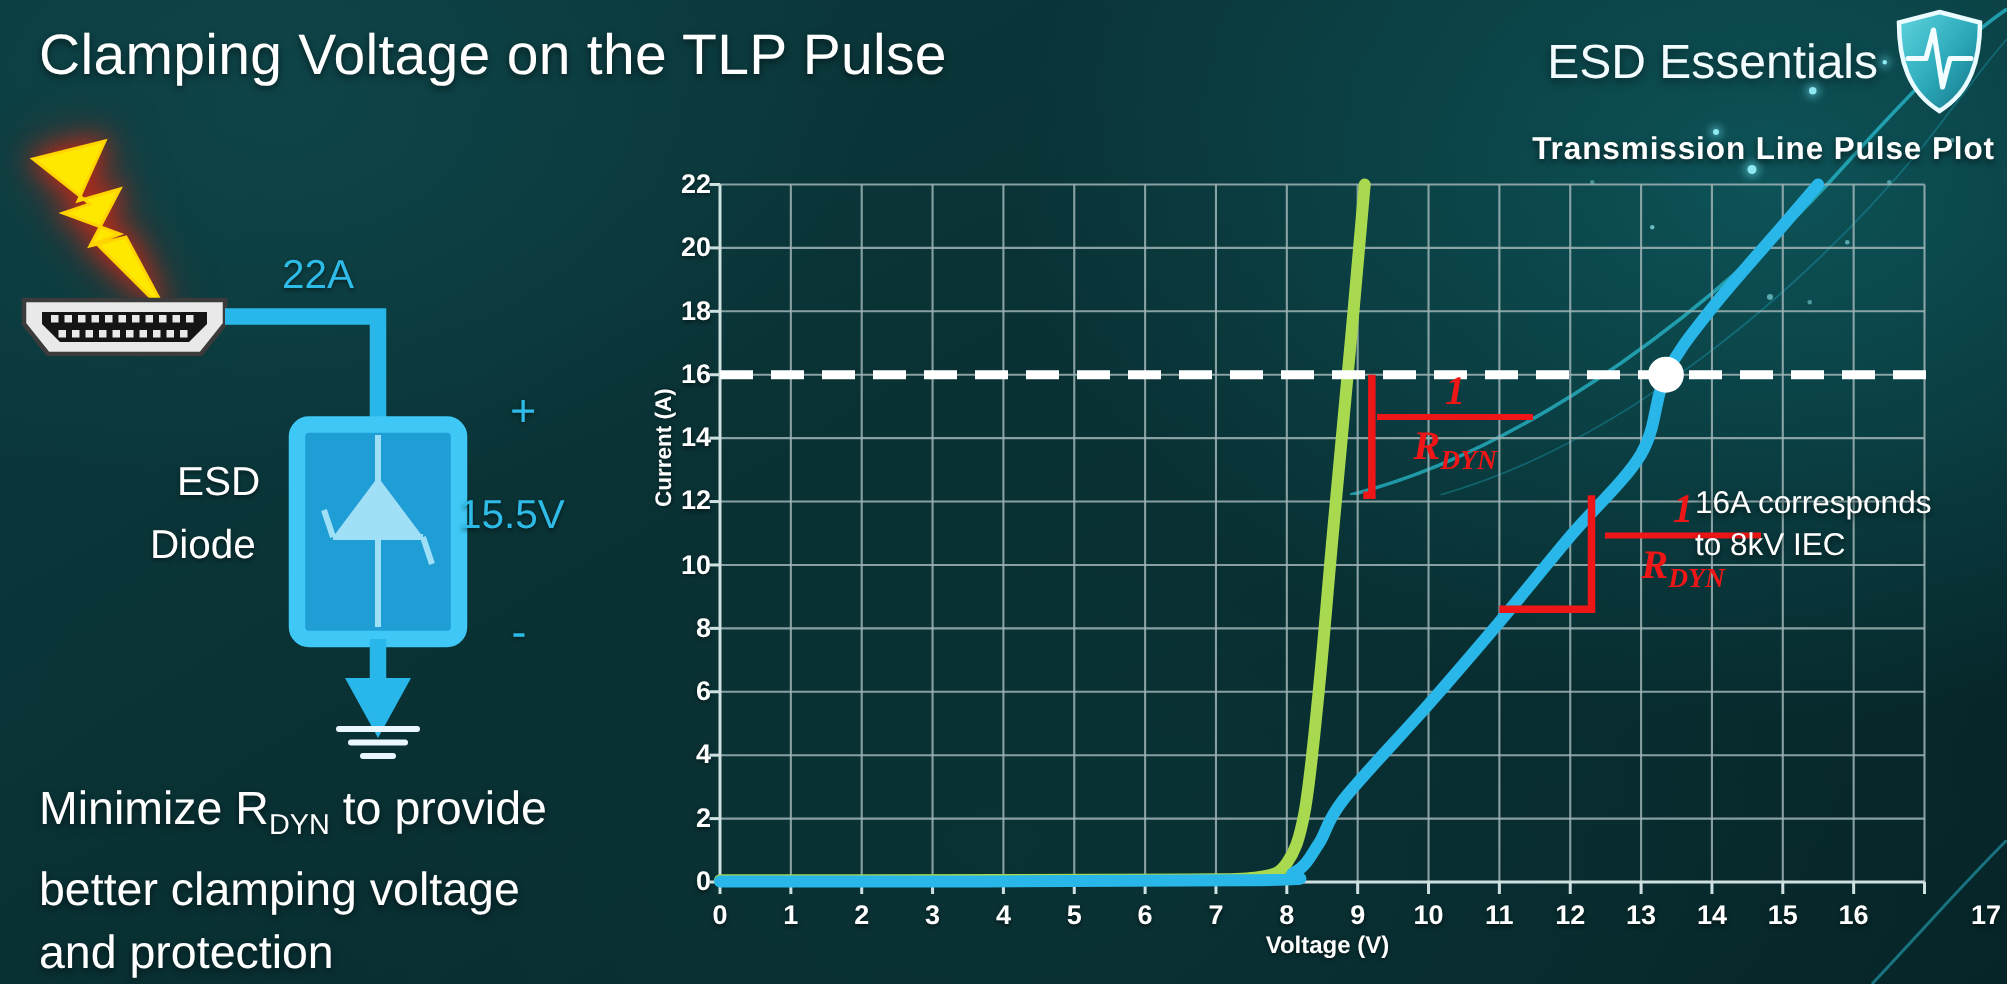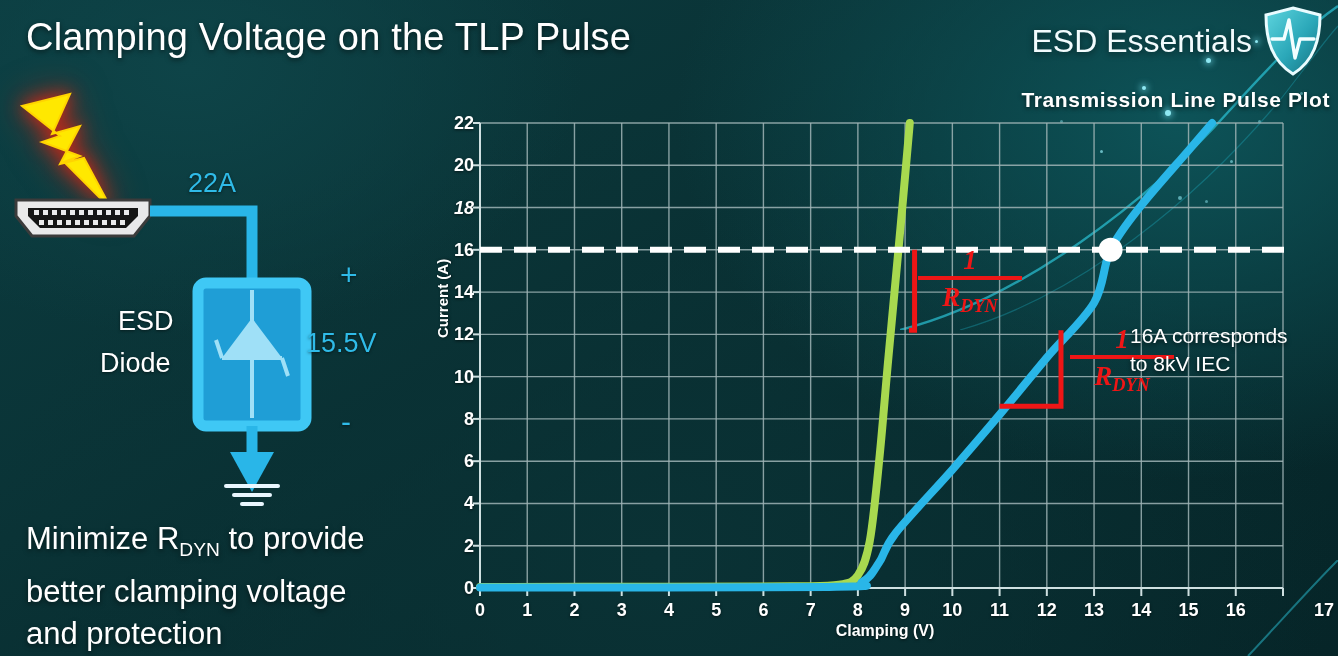--- a/index.html
+++ b/index.html
@@ -204,32 +204,32 @@
 
   <div id="bottom-note">
     <span>Minimize R</span><sub>DYN</sub><span> to provide</span><br>
     <span>better clamping voltage</span><br>
     <span>and protection</span>
   </div>
 
   <div id="chart">
     <div id="chart-title">Transmission Line Pulse Plot</div>
     <div id="ylabel">Current (A)</div>
-    <div id="xlabel">Clamping (V)</div>
+    <div id="xlabel">Voltage (V)</div>
     <div id="ytickwrap">
         <div class="ytick" style="top: 500px;">0</div>
         <div class="ytick" style="top: 457.727px;">2</div>
         <div class="ytick" style="top: 415.455px;">4</div>
         <div class="ytick" style="top: 373.182px;">6</div>
         <div class="ytick" style="top: 330.909px;">8</div>
         <div class="ytick" style="top: 288.636px;">10</div>
         <div class="ytick" style="top: 246.364px;">12</div>
         <div class="ytick" style="top: 204.091px;">14</div>
         <div class="ytick" style="top: 161.818px;">16</div>
-        <div class="ytick" style="top: 119.545px; font-style: italic;">18</div>
+        <div class="ytick" style="top: 119.545px;">18</div>
         <div class="ytick" style="top: 77.2727px;">20</div>
         <div class="ytick" style="top: 35px;">22</div>
       </div>
     <div id="xtickwrap">
         <div class="xtick" style="left: 40px; top: 512px;">0</div>
         <div class="xtick" style="left: 87.2353px; top: 512px;">1</div>
         <div class="xtick" style="left: 134.471px; top: 512px;">2</div>
         <div class="xtick" style="left: 181.706px; top: 512px;">3</div>
         <div class="xtick" style="left: 228.941px; top: 512px;">4</div>
         <div class="xtick" style="left: 276.176px; top: 512px;">5</div>

